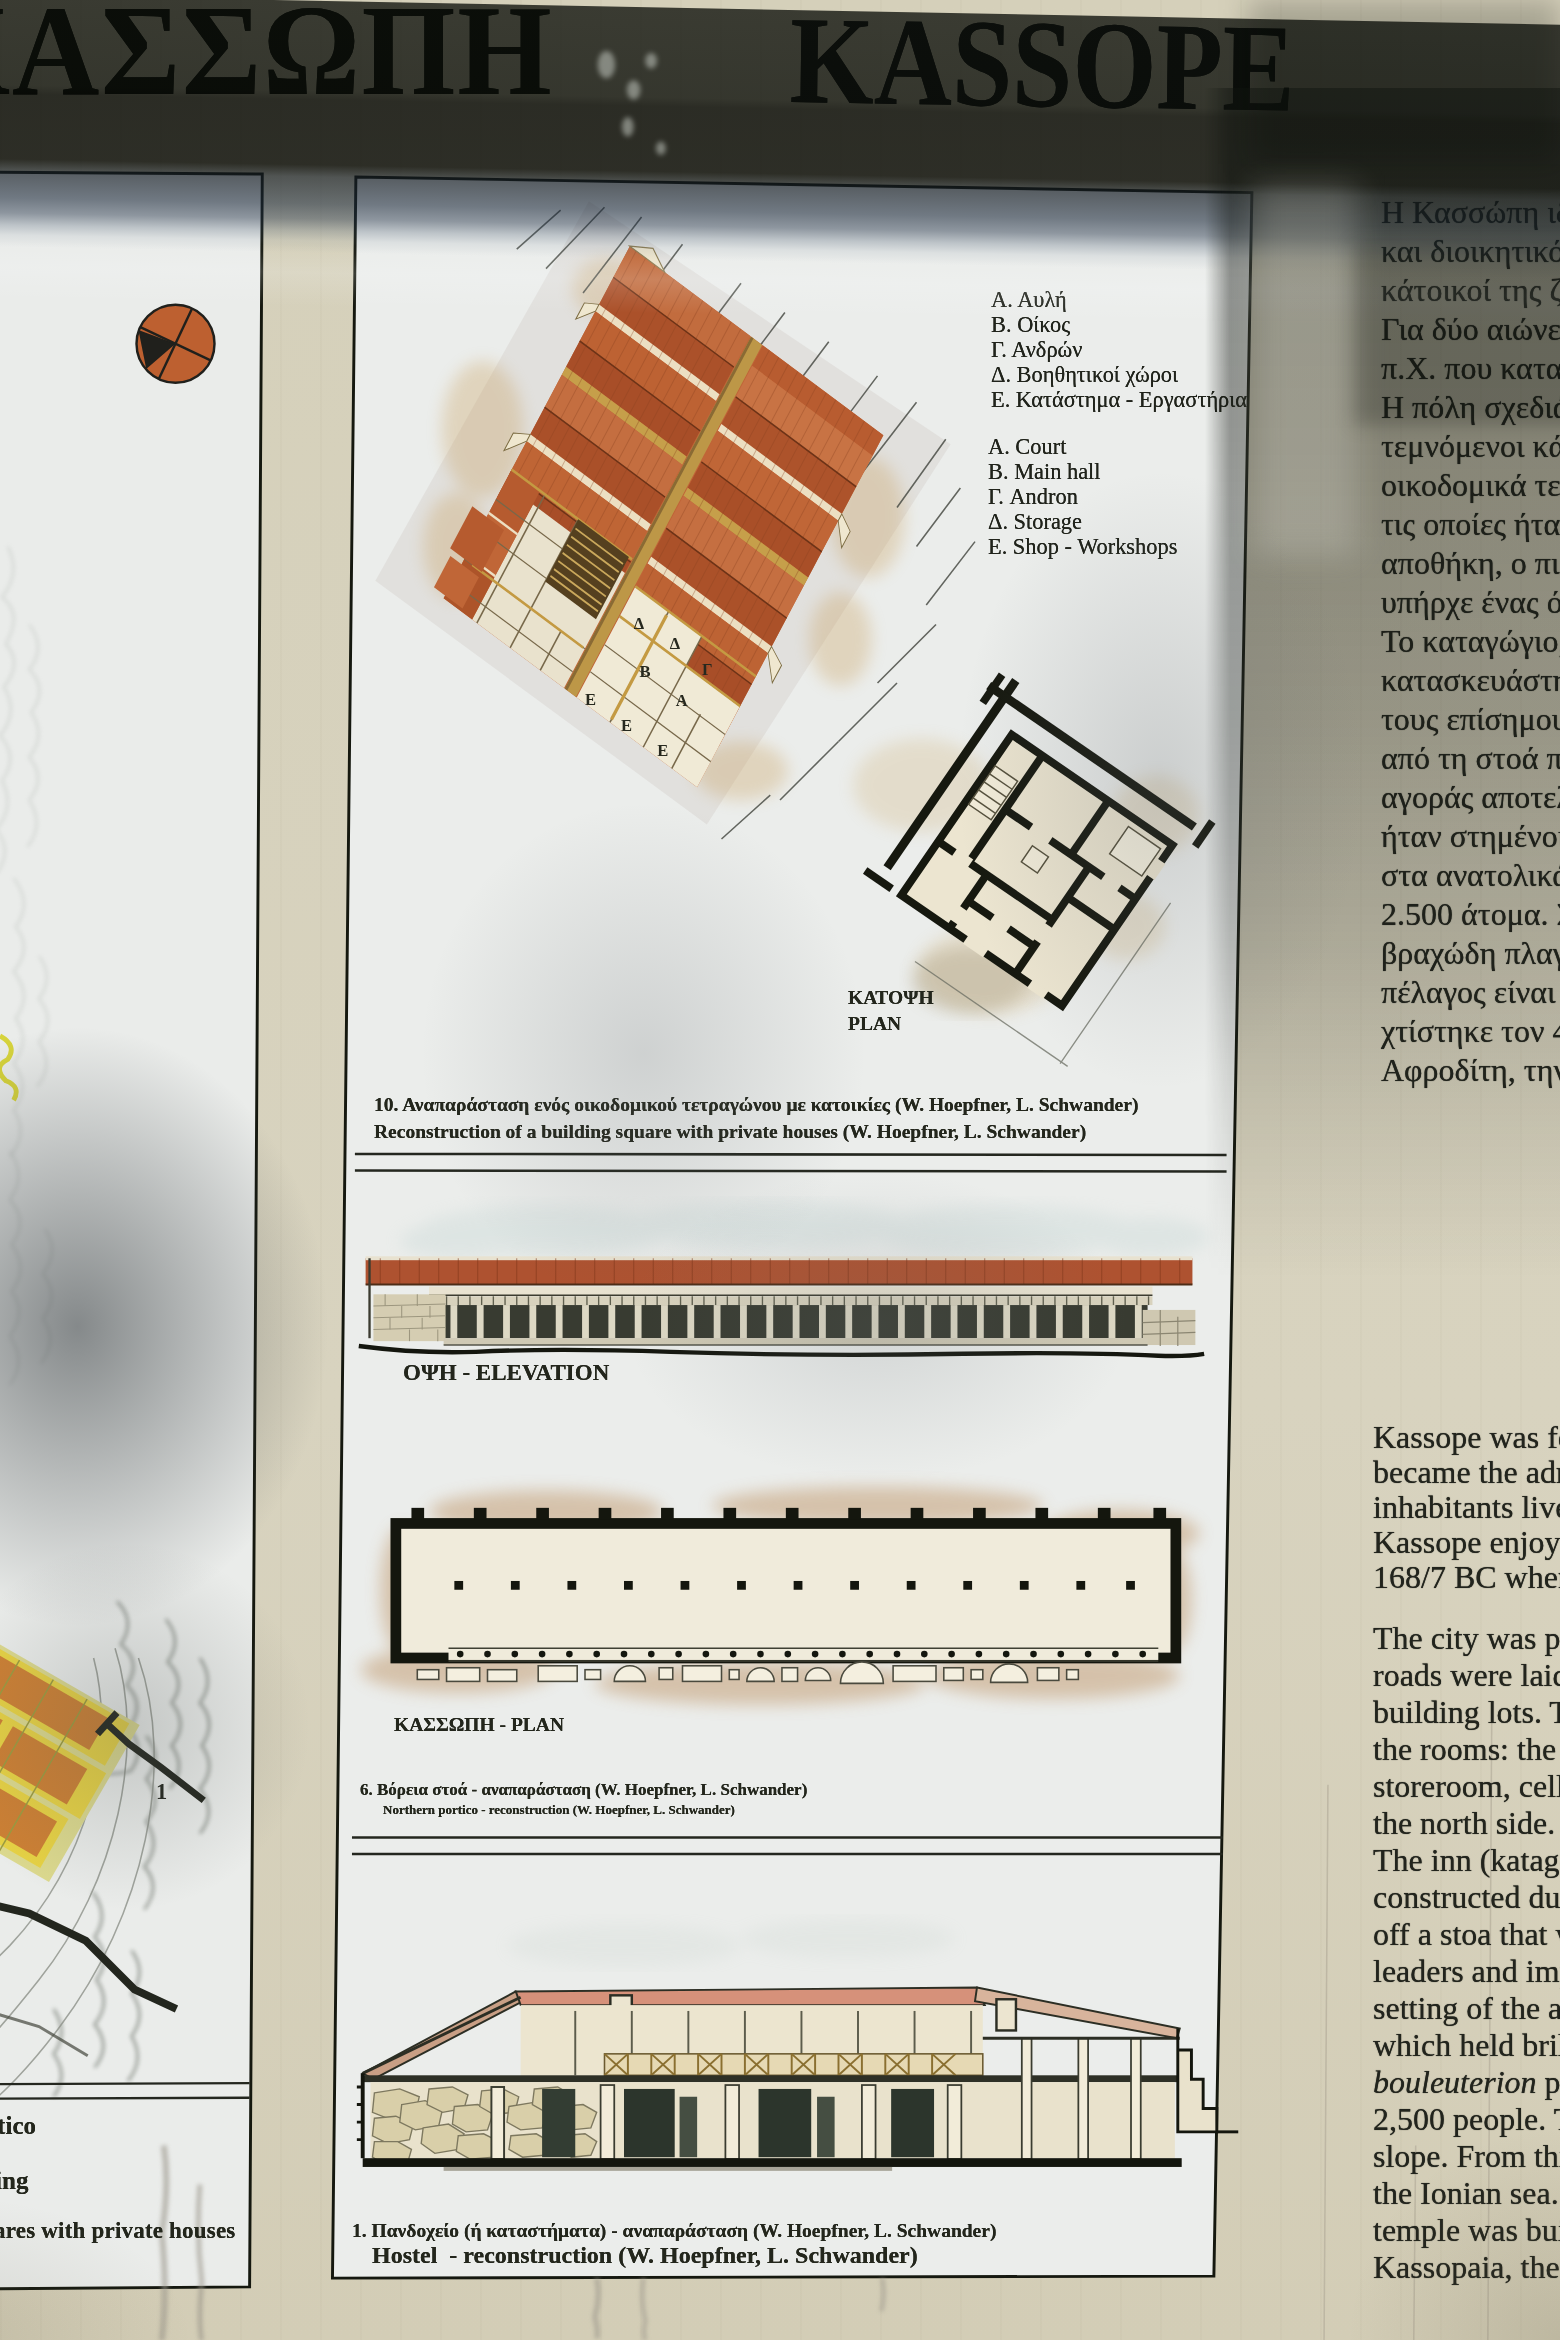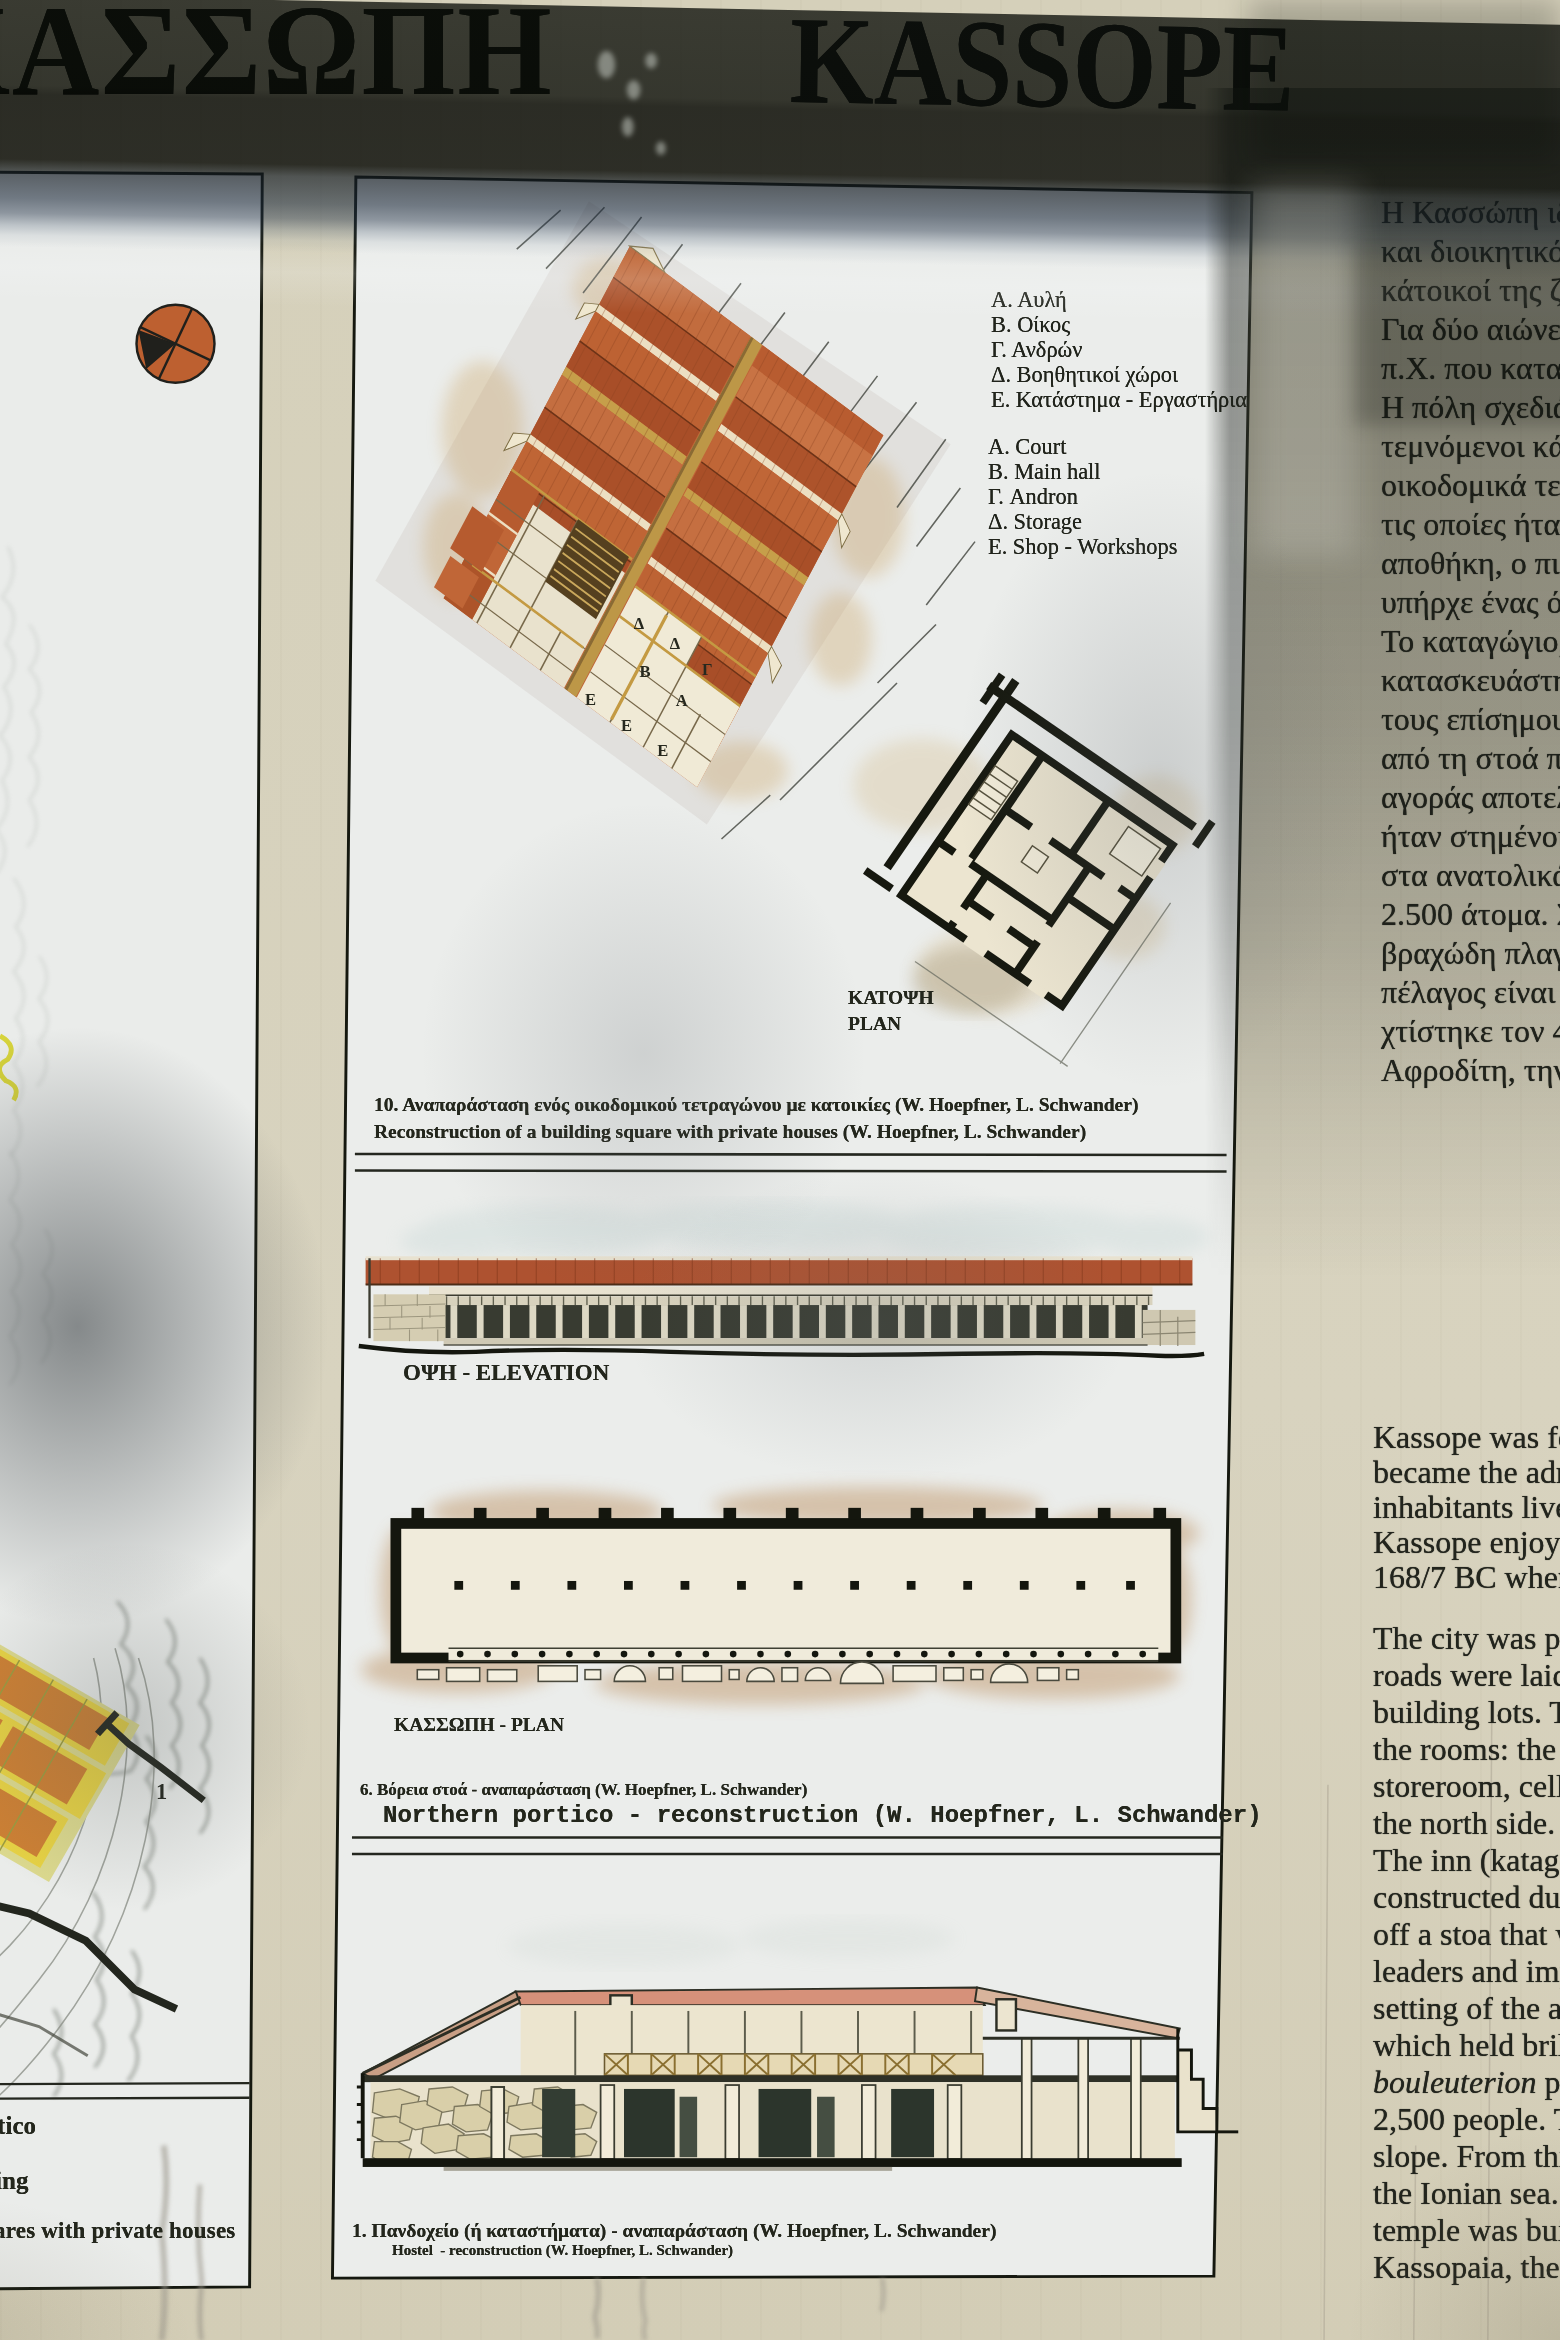--- a/index.html
+++ b/index.html
@@ -770,24 +770,24 @@
 <div class="t cap" style="left:374px;top:1094px;width:736px;font-size:19.5px;text-align:center;">10. Αναπαράσταση ενός οικοδομικού τετραγώνου με κατοικίες (W. Hoepfner, L. Schwander)</div>
 <div class="t cap" style="left:374px;top:1121px;width:712px;font-size:19.5px;text-align:center;">Reconstruction of a building square with private houses (W. Hoepfner, L. Schwander)</div>
 
 <div class="t cap" style="left:848px;top:987px;font-size:19.5px;">ΚΑΤΟΨΗ</div>
 <div class="t cap" style="left:848px;top:1013px;font-size:19.5px;">PLAN</div>
 
 <div class="t cap" style="left:403px;top:1360px;font-size:23px;">ΟΨΗ - ELEVATION</div>
 <div class="t cap" style="left:394px;top:1714px;font-size:19.5px;">ΚΑΣΣΩΠΗ - PLAN</div>
 
 <div class="t cap" style="left:360px;top:1780px;font-size:17px;">6. Βόρεια στοά - αναπαράσταση (W. Hoepfner, L. Schwander)</div>
-<div class="t cap" style="left:383px;top:1802px;font-size:24px;font-family:Liberation Mono, monospace;">Northern portico - reconstruction (W. Hoepfner, L. Schwander)</div>
+<div class="t cap" style="left:383px;top:1802px;font-size:13px;">Northern portico - reconstruction (W. Hoepfner, L. Schwander)</div>
 
 <div class="t cap" style="left:352px;top:2220px;font-size:19.5px;">1. Πανδοχείο (ή καταστήματα) - αναπαράσταση (W. Hoepfner, L. Schwander)</div>
-<div class="t cap" style="left:392px;top:2242px;font-size:15px;">Hostel&nbsp; - reconstruction (W. Hoepfner, L. Schwander)</div>
+<div class="t cap" style="left:372px;top:2242px;font-size:24px;">Hostel&nbsp; - reconstruction (W. Hoepfner, L. Schwander)</div>
 
 <div class="t cap" style="left:-2.9px;top:2112px;font-size:25px;">tico</div>
 <div class="t cap" style="left:-4.9px;top:2167px;font-size:25px;">ing</div>
 <div class="t cap" style="left:-5.9px;top:2218px;font-size:23px;letter-spacing:0.2px;">ares with private houses</div>
 
 <div class="t" id="gk" style="left:1381px;top:193px;font-size:32px;line-height:39px;color:#22241d;text-shadow:0 0 0.9px currentColor;">
 Η Κασσώπη ιδρύθηκε<br>και διοικητικό κέντρ<br>κάτοικοί της ζούσαν<br>Για δύο αιώνες η πόλ<br>π.Χ. που καταστράφη<br>Η πόλη σχεδιάστηκε<br>τεμνόμενοι κάθετα<br>οικοδομικά τετράγων<br>τις οποίες ήταν διώρ<br>αποθήκη, ο πιθεώνας<br>υπήρχε ένας όροφος<br>Το καταγώγιο, το με<br>κατασκευάστηκε τον<br>τους επίσημους ξένο<br>από τη στοά που απο<br>αγοράς αποτελούσε έ<br>ήταν στημένοι ανδρι<br>στα ανατολικά υψών<br>2.500 άτομα. Στη νό<br>βραχώδη πλαγιά προ<br>πέλαγος είναι το θέα<br>χτίστηκε τον 4ο αι.<br>Αφροδίτη, την Ηρα κ
 </div>
 <div class="t" id="en1" style="left:1373px;top:1420px;font-size:32px;line-height:35px;color:#22241d;text-shadow:0 0 0.9px currentColor;">
 Kassope was fo<br>became the adm<br>inhabitants lived<br>Kassope enjoye<br>168/7 BC when i

